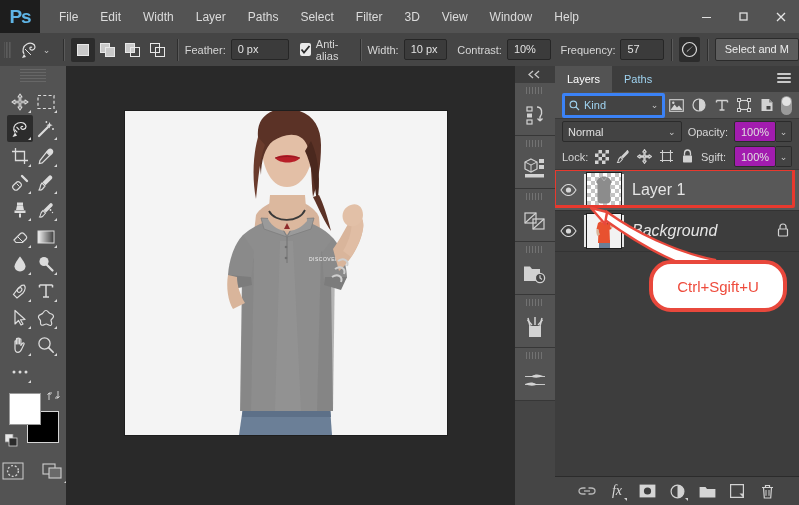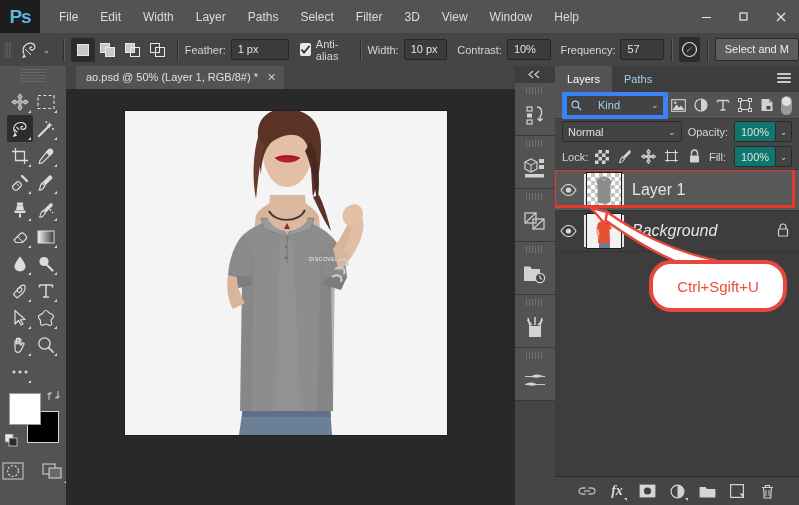--- a/index.html
+++ b/index.html
@@ -149,40 +149,40 @@
     height:26px;line-height:26px;padding:0 12px;font-size:11px;color:#9fd3f0;background:#3d3d3d;
   }
   .ptab.active{background:#535353;color:#ffffff;}
   .pmenu{position:absolute;right:8px;top:7px;width:14px;height:12px;}
   .pmenu i{display:block;height:2px;background:#c9c9c9;margin-bottom:2px;border-radius:1px;}
   .filterrow{
     height:26px;background:#535353;display:flex;align-items:center;padding:0 7px;gap:0;
     border-bottom:1px solid #3a3a3a;
   }
   .kindsel{
-    width:91px;height:19px;background:#434343;border:5px solid #3b82f6;border-radius:2px;
-    display:flex;align-items:center;padding:0 4px;color:#9fd3f0;font-size:11px;gap:16px;
+    width:91px;height:19px;background:#434343;border:3px solid #3b82f6;border-radius:2px;
+    display:flex;align-items:center;padding:0 4px;color:#9fd3f0;font-size:11px;gap:4px;
   }
   .kindsel .carat{margin-left:auto;color:#c8c8c8;font-size:9px;}
   .fico{width:23px;height:20px;display:flex;align-items:center;justify-content:center;}
   .toggle-pill{
     width:11px;height:19px;border-radius:6px;background:#9a9a9a;margin-left:3px;position:relative;
   }
   .toggle-pill::after{content:"";position:absolute;left:1px;top:1px;width:9px;height:9px;border-radius:50%;background:#e3e3e3;}
   .blendrow{
     height:25px;display:flex;align-items:center;padding:0 7px;gap:6px;background:#454545;
   }
   .blendsel{
     width:135px;height:19px;background:#434343;border:1px solid #2b2b2b;border-radius:2px;
     display:flex;align-items:center;padding:0 5px;color:#e0e0e0;font-size:11px;justify-content:space-between;
   }
   .blendsel .carat{margin-left:auto;color:#c8c8c8;font-size:9px;}
   .small-lbl{color:#d6d6d6;font-size:11px;}
   .valbox{
-    height:19px;background:#0f766e;border:1px solid #2b2b2b;border-radius:2px;
+    height:19px;background:#a21caf;border:1px solid #2b2b2b;border-radius:2px;
     display:flex;align-items:center;justify-content:center;color:#e0e0e0;font-size:11px;width:40px;
   }
   .valcaret{width:15px;height:19px;background:#434343;border:1px solid #2b2b2b;border-left:none;
     border-radius:0 2px 2px 0;display:flex;align-items:center;justify-content:center;color:#c8c8c8;font-size:9px;}
   .lockrow{height:25px;display:flex;align-items:center;padding:0 7px;gap:5px;background:#454545;border-bottom:1px solid #3a3a3a;}
   .lockico{width:20px;height:18px;display:flex;align-items:center;justify-content:center;}
 
   .layerlist{flex:1;background:#3d3d3d;position:relative;overflow:hidden;}
   .layerrow{
     height:40px;display:flex;align-items:center;border-bottom:1px solid #333;
@@ -210,21 +210,21 @@
   .layername.italic{font-style:italic;}
   .locklayer{margin-left:auto;margin-right:10px;}
 
   .redbox{
     position:absolute;left:-2px;top:-2px;width:242px;height:40px;
     border:3px solid #e8392e;border-radius:2px;pointer-events:none;box-sizing:border-box;
   }
 
   .panelfoot{
     height:28px;background:#454545;border-top:1px solid #2b2b2b;
-    display:flex;align-items:center;justify-content:center;gap:12px;font-weight:bold;
+    display:flex;align-items:center;justify-content:center;gap:12px;
   }
   .fico2{width:18px;height:20px;display:flex;align-items:center;justify-content:center;position:relative;}
 
   
   .callout{
     position:absolute;left:649px;top:260px;width:130px;height:44px;
     background:#ffffff;border:4px solid #e8483c;border-radius:22px;
     display:flex;align-items:center;justify-content:center;
     color:#ee4b3c;font-size:15px;z-index:40;
   }
@@ -307,21 +307,21 @@
         <svg width="16" height="14" viewBox="0 0 16 14">
           <rect x="0.5" y="0.5" width="9" height="9" fill="none" stroke="#e8e8e8"></rect>
           <rect x="5.5" y="4.5" width="9" height="9" fill="none" stroke="#e8e8e8"></rect>
         </svg>
       </div>
     </div>
 
     <div class="vsep"></div>
 
     <div class="lbl">Feather:</div>
-    <div class="numfield nf-feather">1 px</div>
+    <div class="numfield nf-feather">0 px</div>
 
     <div style="width:16px"></div>
     <div class="chk">
       <svg width="11" height="11" viewBox="0 0 11 11">
           <path d="M1.5,5.5 L4,8.5 L9.5,2" stroke="#2a2a2a" stroke-width="1.8" fill="none"></path>
         </svg>
     </div>
     <div class="lbl">Anti-alias</div>
 
     <div class="vsep"></div>
@@ -548,26 +548,20 @@
         <svg width="22" height="18" viewBox="0 0 22 18">
           <rect x="1" y="2" width="12" height="10" fill="none" stroke="#cfcfcf" stroke-width="1.1"></rect>
           <rect x="7" y="6" width="12" height="10" fill="#6a6a6a" stroke="#cfcfcf" stroke-width="1.1"></rect>
         </svg>
         <div class="corner" style="position:absolute;right:-2px;bottom:0;width:0;height:0;border-left:3px solid transparent;border-bottom:3px solid #d7d7d7;"></div>
       </div>
     </div>
   </div>
 
   <div class="docarea">
-    <div class="tabstrip">
-      <div class="doctab">
-        <span>ao.psd @ 50% (Layer 1, RGB/8#) *</span>
-        <span class="tab-close">✕</span>
-      </div>
-    </div>
 
     <div class="canvas-wrap">
       <div class="canvas-frame">
         <svg width="322" height="324" viewBox="0 0 322 324">
           <rect x="0" y="0" width="322" height="324" fill="#f4f4f4"></rect>
 
           <path d="M118,296 L205,296 L207,324 L114,324 Z" fill="#6b7f97"></path>
           <path d="M118,296 L205,296 L206,306 L117,306 Z" fill="#5d7088"></path>
 
           <path d="M131,104 C135,96 150,88 162,88 C175,88 190,96 194,106 L196,130 L128,130 Z" fill="#d7b49c"></path>
@@ -806,21 +800,21 @@
         <svg width="15" height="15" viewBox="0 0 15 15">
           <path d="M3.5,1 L3.5,13 M11.5,1 L11.5,13 M1,3.5 L14,3.5 M1,11.5 L14,11.5" stroke="#d2d2d2" stroke-width="1.1" fill="none"></path>
         </svg>
       </div>
       <div class="lockico">
         <svg width="13" height="15" viewBox="0 0 13 15">
           <path d="M3.5,6.5 L3.5,4.2 C3.5,2.3 4.8,1 6.5,1 C8.2,1 9.5,2.3 9.5,4.2 L9.5,6.5" fill="none" stroke="#d2d2d2" stroke-width="1.3"></path>
           <rect x="2" y="6.5" width="9" height="7" rx="0.7" fill="#d2d2d2"></rect>
         </svg>
       </div>
-      <div class="small-lbl" style="margin-left:auto;margin-right:3px">Fill:</div>
+      <div class="small-lbl" style="margin-left:auto;margin-right:3px">Sgift:</div>
       <div style="display:flex">
         <div class="valbox">100%</div>
         <div class="valcaret">⌄</div>
       </div>
     </div>
 
     <div class="layerlist">
 
       <div class="layerrow selected">
         <div class="eye">

